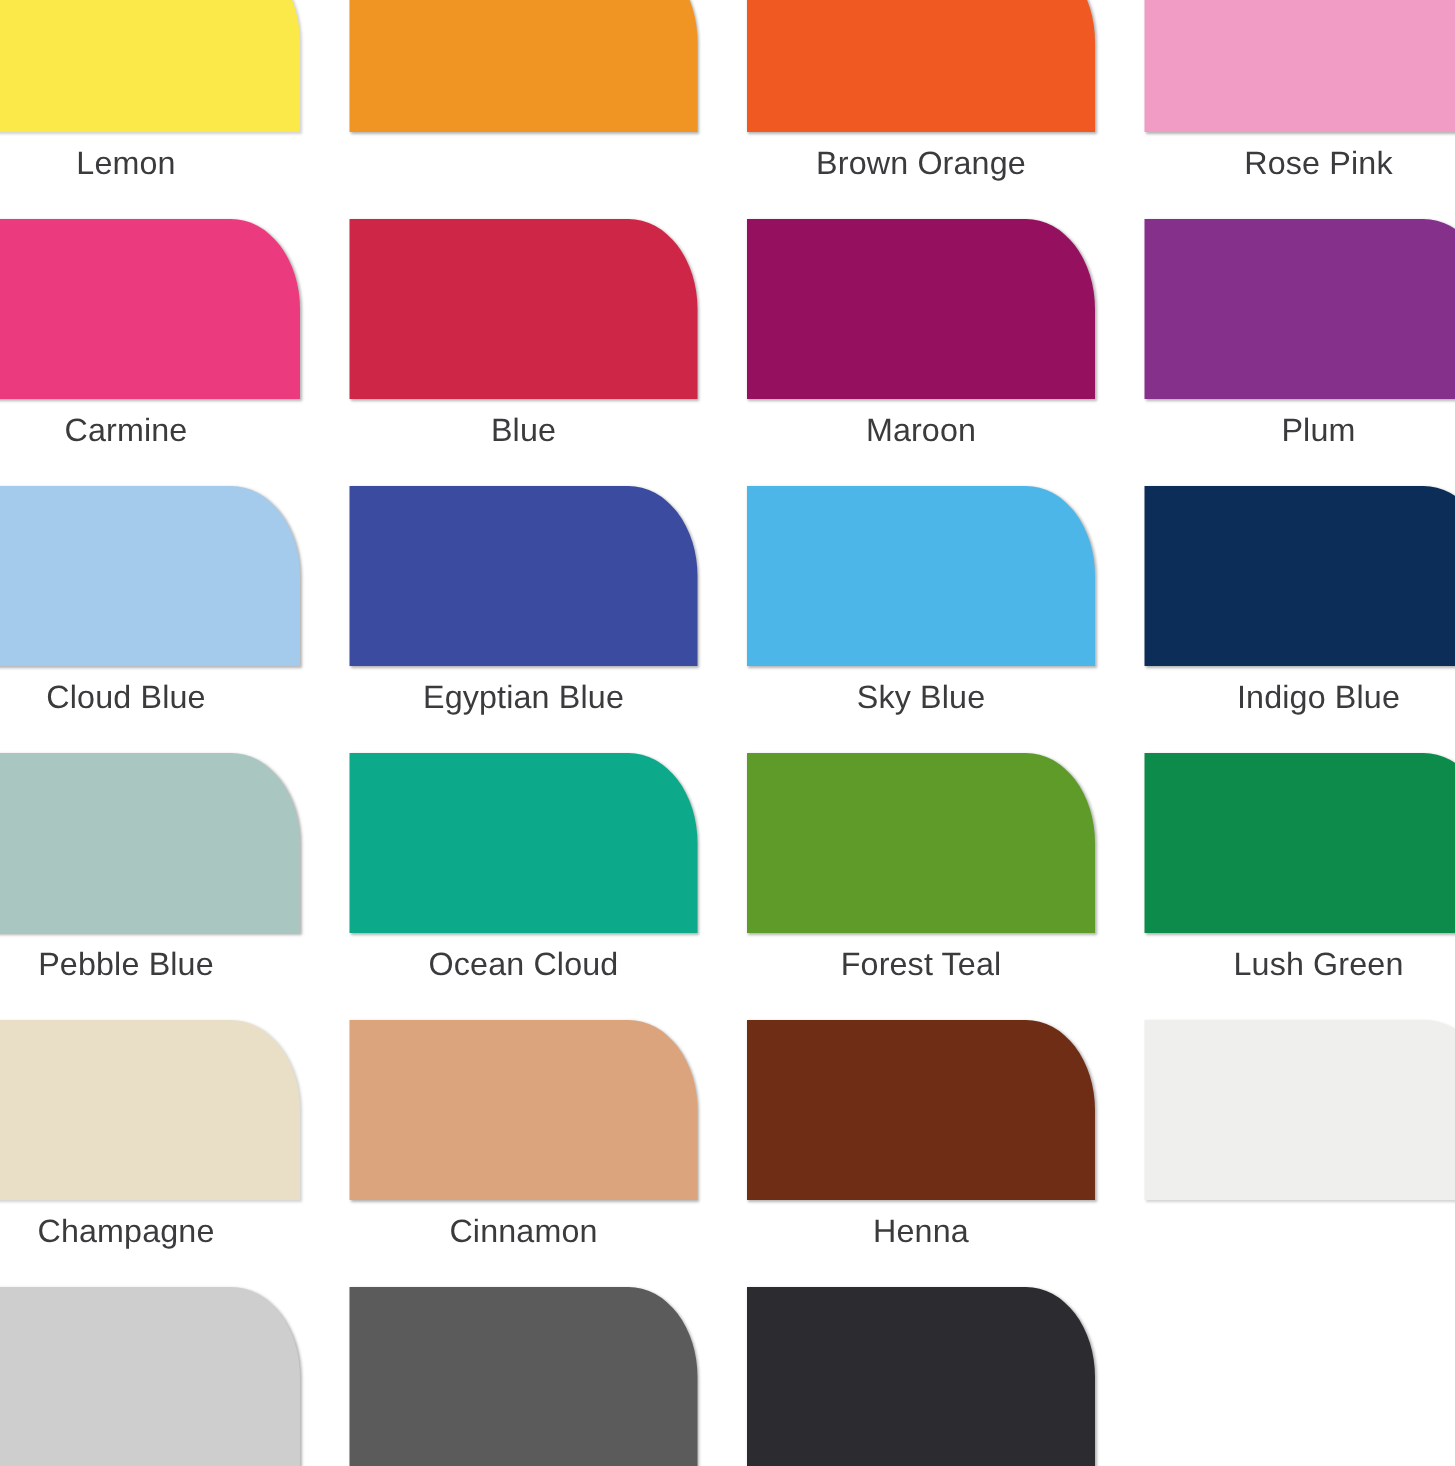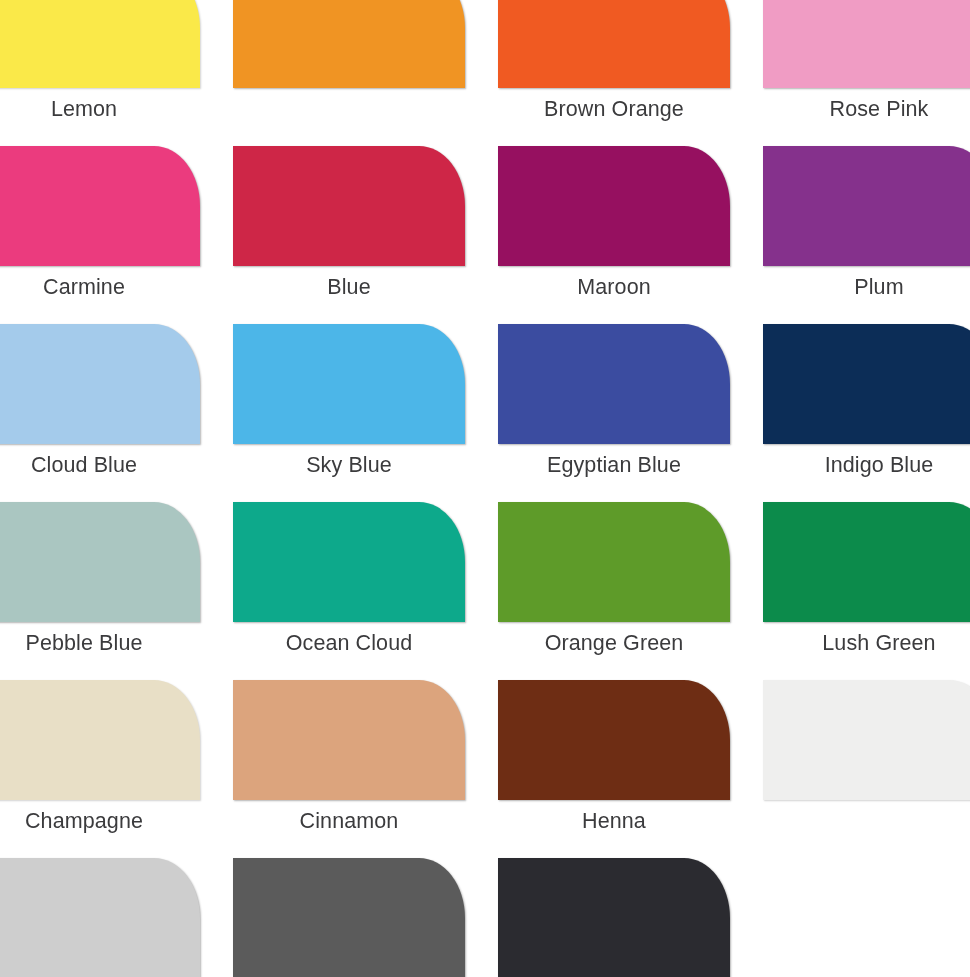--- a/index.html
+++ b/index.html
@@ -98,42 +98,42 @@
     </div>
     <div class="swatch-cell">
       <div class="swatch-chip" style="background: rgb(133, 49, 140);"></div>
       <div class="swatch-label">Plum</div>
     </div>
     <div class="swatch-cell">
       <div class="swatch-chip" style="background: rgb(164, 203, 235);"></div>
       <div class="swatch-label">Cloud Blue</div>
     </div>
     <div class="swatch-cell">
+      <div class="swatch-chip" style="background: rgb(59, 76, 160);"></div>
+      <div class="swatch-label">Egyptian Blue</div>
+    </div>
+    <div class="swatch-cell">
       <div class="swatch-chip" style="background: rgb(76, 182, 232);"></div>
       <div class="swatch-label">Sky Blue</div>
-    </div>
-    <div class="swatch-cell">
-      <div class="swatch-chip" style="background: rgb(59, 76, 160);"></div>
-      <div class="swatch-label">Egyptian Blue</div>
     </div>
     <div class="swatch-cell">
       <div class="swatch-chip" style="background: rgb(12, 45, 87);"></div>
       <div class="swatch-label">Indigo Blue</div>
     </div>
     <div class="swatch-cell">
       <div class="swatch-chip" style="background: rgb(170, 198, 193);"></div>
       <div class="swatch-label">Pebble Blue</div>
     </div>
     <div class="swatch-cell">
       <div class="swatch-chip" style="background: rgb(13, 169, 139);"></div>
       <div class="swatch-label">Ocean Cloud</div>
     </div>
     <div class="swatch-cell">
       <div class="swatch-chip" style="background: rgb(94, 155, 41);"></div>
-      <div class="swatch-label">Orange Green</div>
+      <div class="swatch-label">Forest Teal</div>
     </div>
     <div class="swatch-cell">
       <div class="swatch-chip" style="background: rgb(12, 139, 75);"></div>
       <div class="swatch-label">Lush Green</div>
     </div>
     <div class="swatch-cell">
       <div class="swatch-chip is-pale" style="background: rgb(232, 223, 198);"></div>
       <div class="swatch-label">Champagne</div>
     </div>
     <div class="swatch-cell">

